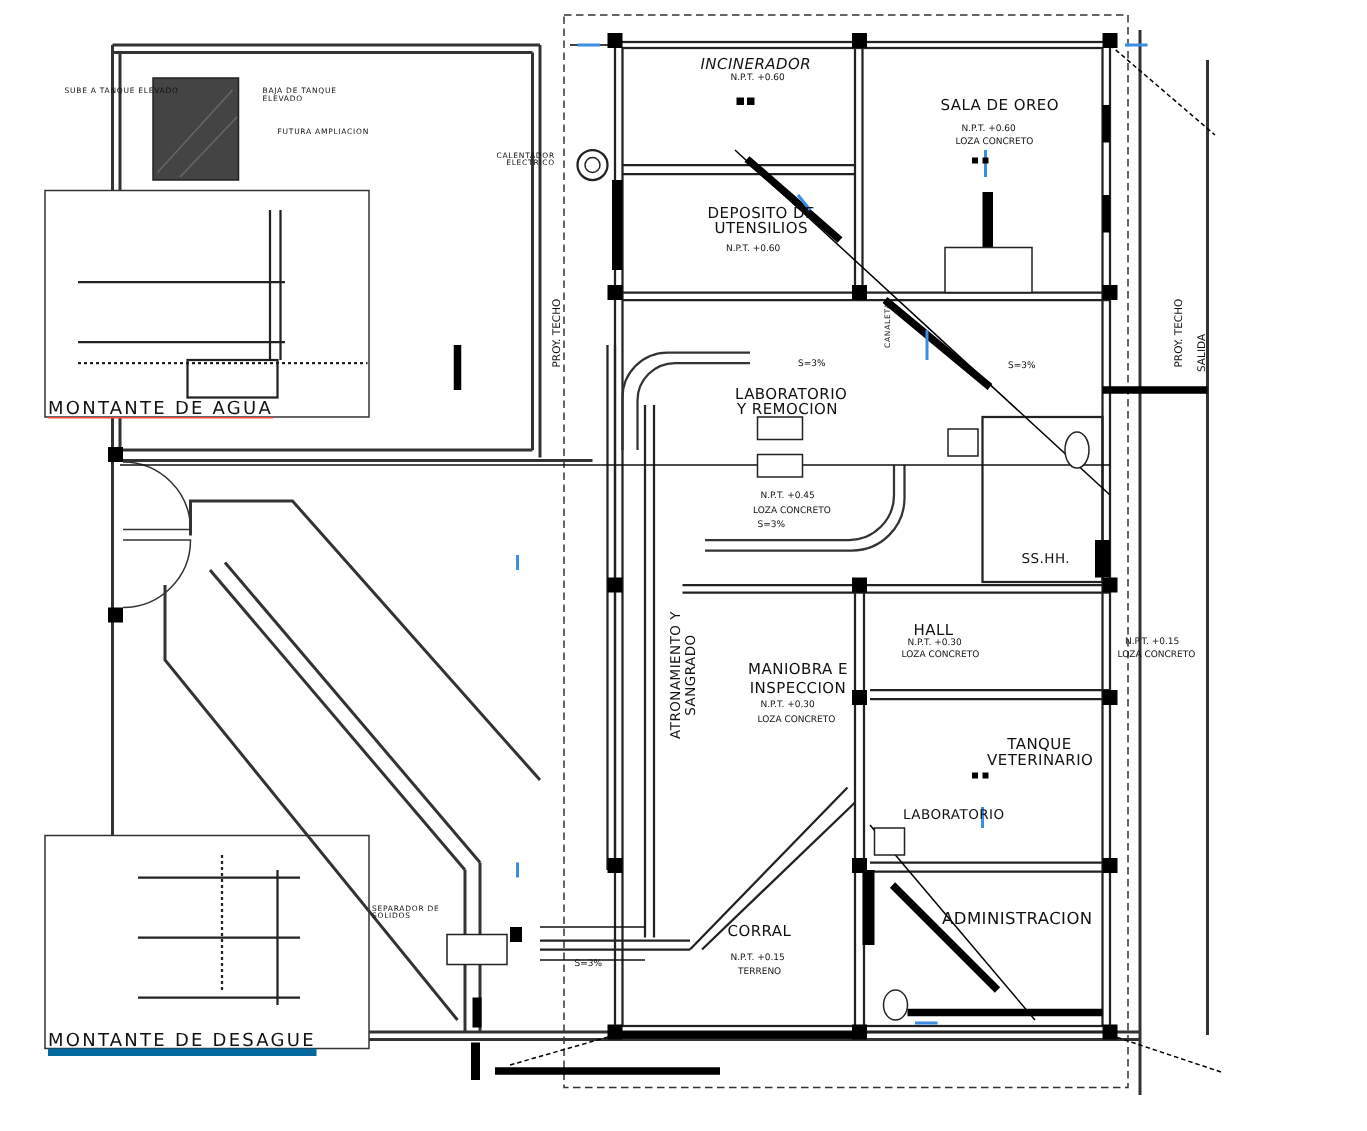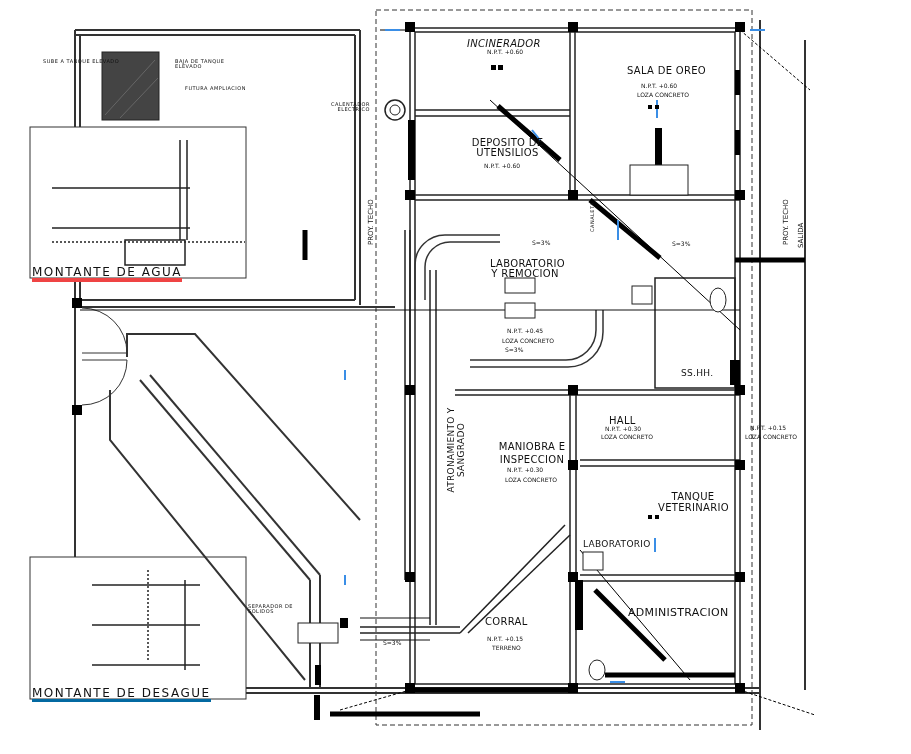--- a/index.html
+++ b/index.html
@@ -189,22 +189,22 @@
     <rect x="340" y="618" width="8" height="10"></rect>
     <rect x="315" y="665" width="6" height="20"></rect>
     <rect x="314" y="695" width="6" height="25"></rect>
   </g>
 </svg>
 
 <div class="lbl tiny" style="left:43px;top:59px;">SUBE A TANQUE ELEVADO</div>
 <div class="lbl tiny" style="left:175px;top:59px;width:60px;white-space:normal;">BAJA DE TANQUE ELEVADO</div>
 <div class="lbl tiny" style="left:185px;top:86px;">FUTURA AMPLIACION</div>
 
-<div class="lbl big" style="left:32px;top:266px;border-bottom:4px solid #ef4444;">MONTANTE DE AGUA</div>
-<div class="lbl big" style="left:32px;top:687px;border-bottom:3px solid #0369a1;">MONTANTE DE DESAGUE</div>
+<div class="lbl big" style="left:32px;top:266px;border-bottom:1px solid #ef4444;">MONTANTE DE AGUA</div>
+<div class="lbl big" style="left:32px;top:687px;border-bottom:5px solid #0369a1;">MONTANTE DE DESAGUE</div>
 
 <div class="lbl tiny" style="left:325px;top:102px;width:45px;white-space:normal;text-align:right;">CALENTADOR ELECTRICO</div>
 <div class="lbl tiny" style="left:248px;top:604px;width:55px;white-space:normal;">SEPARADOR DE SOLIDOS</div>
 
 <div class="lbl room" style="left:467px;top:39px;font-style:italic;">INCINERADOR</div>
 <div class="lbl npt" style="left:487px;top:49px;">N.P.T. +0.60</div>
 
 <div class="lbl room" style="left:627px;top:66px;">SALA DE OREO</div>
 <div class="lbl npt" style="left:641px;top:83px;">N.P.T. +0.60</div>
 <div class="lbl npt" style="left:637px;top:92px;">LOZA CONCRETO</div>
@@ -223,21 +223,21 @@
 <div class="lbl npt" style="left:601px;top:434px;">LOZA CONCRETO</div>
 
 <div class="lbl npt" style="left:750px;top:425px;">N.P.T. +0.15</div>
 <div class="lbl npt" style="left:745px;top:434px;">LOZA CONCRETO</div>
 
 <div class="lbl room" style="left:492px;top:440px;width:80px;white-space:normal;line-height:1.3;">MANIOBRA E INSPECCION</div>
 <div class="lbl npt" style="left:507px;top:467px;">N.P.T. +0.30</div>
 <div class="lbl npt" style="left:505px;top:477px;">LOZA CONCRETO</div>
 
 <div class="lbl room" style="left:658px;top:491px;width:70px;white-space:normal;line-height:1.1;">TANQUE VETERINARIO</div>
-<div class="lbl room" style="left:583px;top:540px;font-size:9px;">LABORATORIO</div>
+<div class="lbl room" style="left:602px;top:540px;font-size:9px;">LABORATORIO</div>
 <div class="lbl room" style="left:628px;top:607px;font-size:11px;">ADMINISTRACION</div>
 
 <div class="lbl room" style="left:485px;top:617px;text-align:right;">CORRAL</div>
 <div class="lbl npt" style="left:487px;top:636px;">N.P.T. +0.15</div>
 <div class="lbl npt" style="left:492px;top:645px;">TERRENO</div>
 
 <div class="lbl npt vert" style="left:368px;top:245px;font-size:7px;">PROY. TECHO</div>
 <div class="lbl npt vert" style="left:783px;top:245px;font-size:7px;">PROY. TECHO</div>
 <div class="lbl npt vert" style="left:798px;top:248px;font-size:7px;">SALIDA</div>
 <div class="lbl tiny vert" style="left:590px;top:232px;">CANALETA</div>

